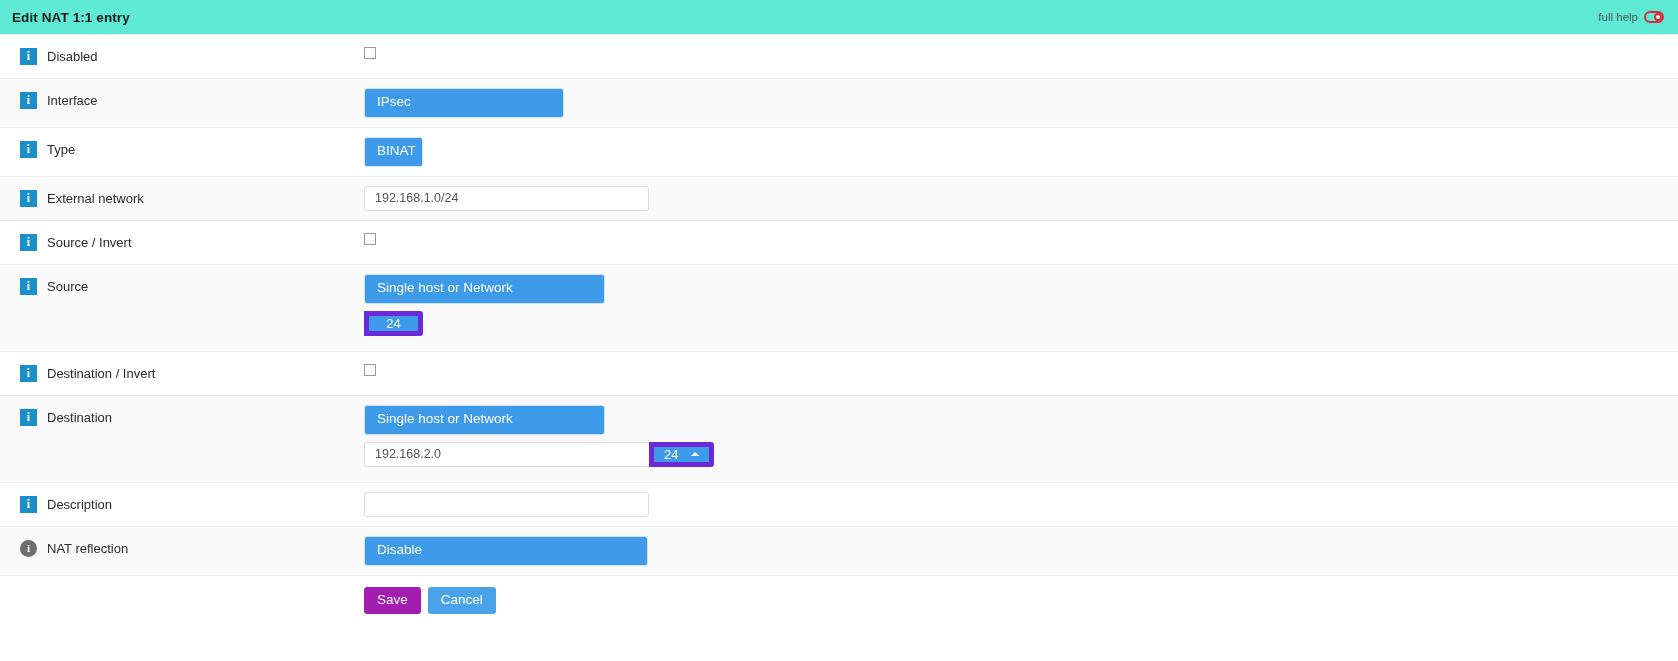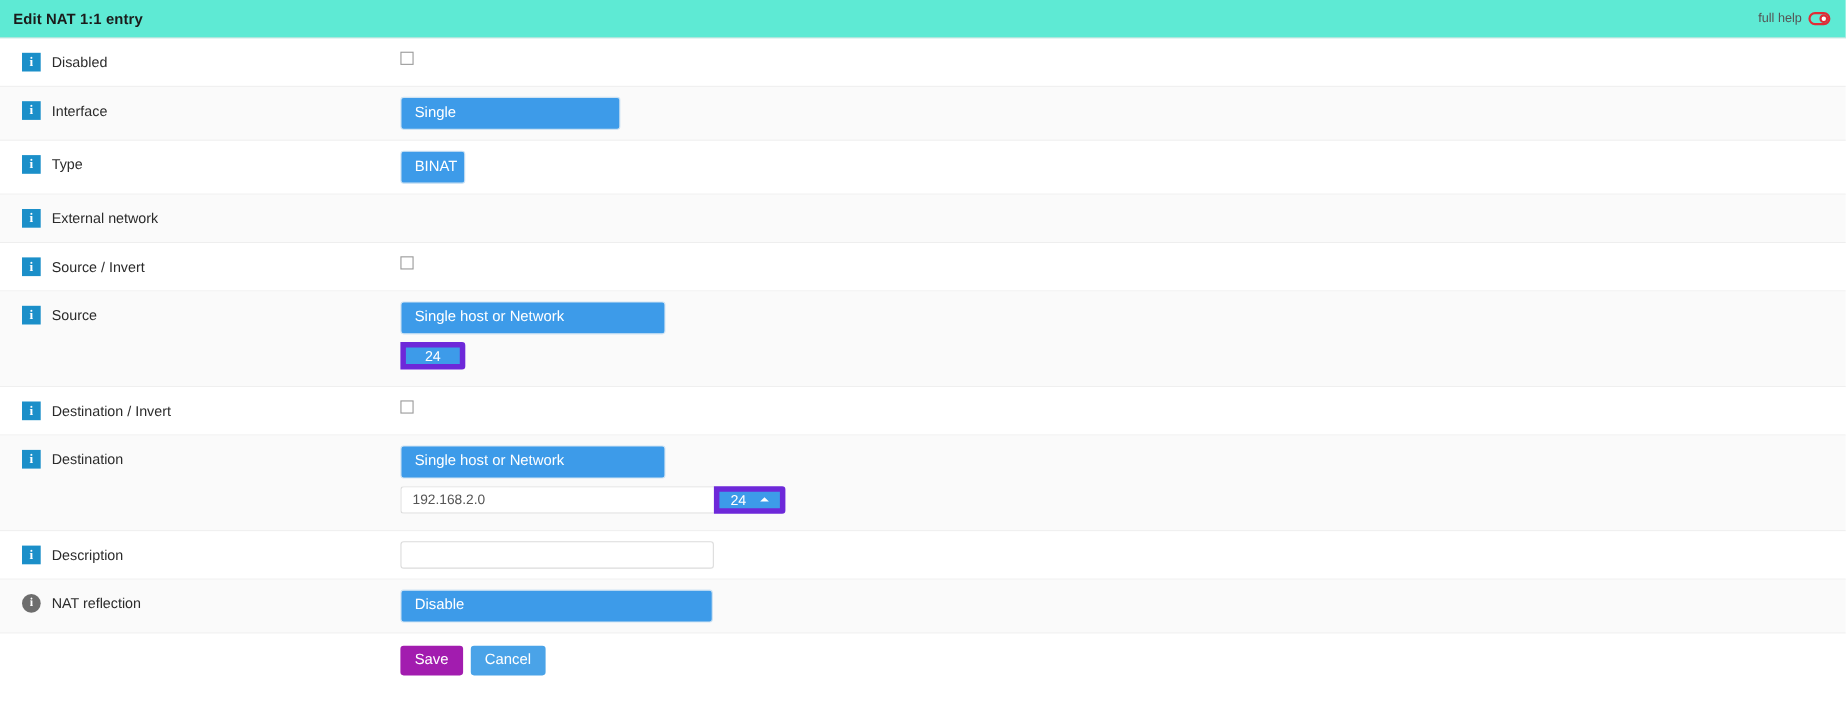--- a/index.html
+++ b/index.html
@@ -218,38 +218,41 @@
     <span class="chk"></span>
   </div>
 </div>
 
 <div class="form-row alt">
   <div class="label-col">
     <span class="info-icon">i</span>
     <span class="field-label">Interface</span>
   </div>
   <div class="control-col">
-    <div class="select-btn w-interface">Single</div>
+    <div class="select-btn w-interface">IPsec</div>
   </div>
 </div>
 
 <div class="form-row">
   <div class="label-col">
     <span class="info-icon">i</span>
     <span class="field-label">Type</span>
   </div>
   <div class="control-col">
     <div class="select-btn w-type">BINAT</div>
   </div>
 </div>
 
 <div class="form-row alt">
   <div class="label-col">
     <span class="info-icon">i</span>
     <span class="field-label">External network</span>
+  </div>
+  <div class="control-col">
+    <input class="text-input" type="text" value="192.168.1.0/24" style="">
   </div>
 </div>
 
 <div class="form-row">
   <div class="label-col">
     <span class="info-icon">i</span>
     <span class="field-label">Source / Invert</span>
   </div>
   <div class="control-col">
     <span class="chk"></span>

